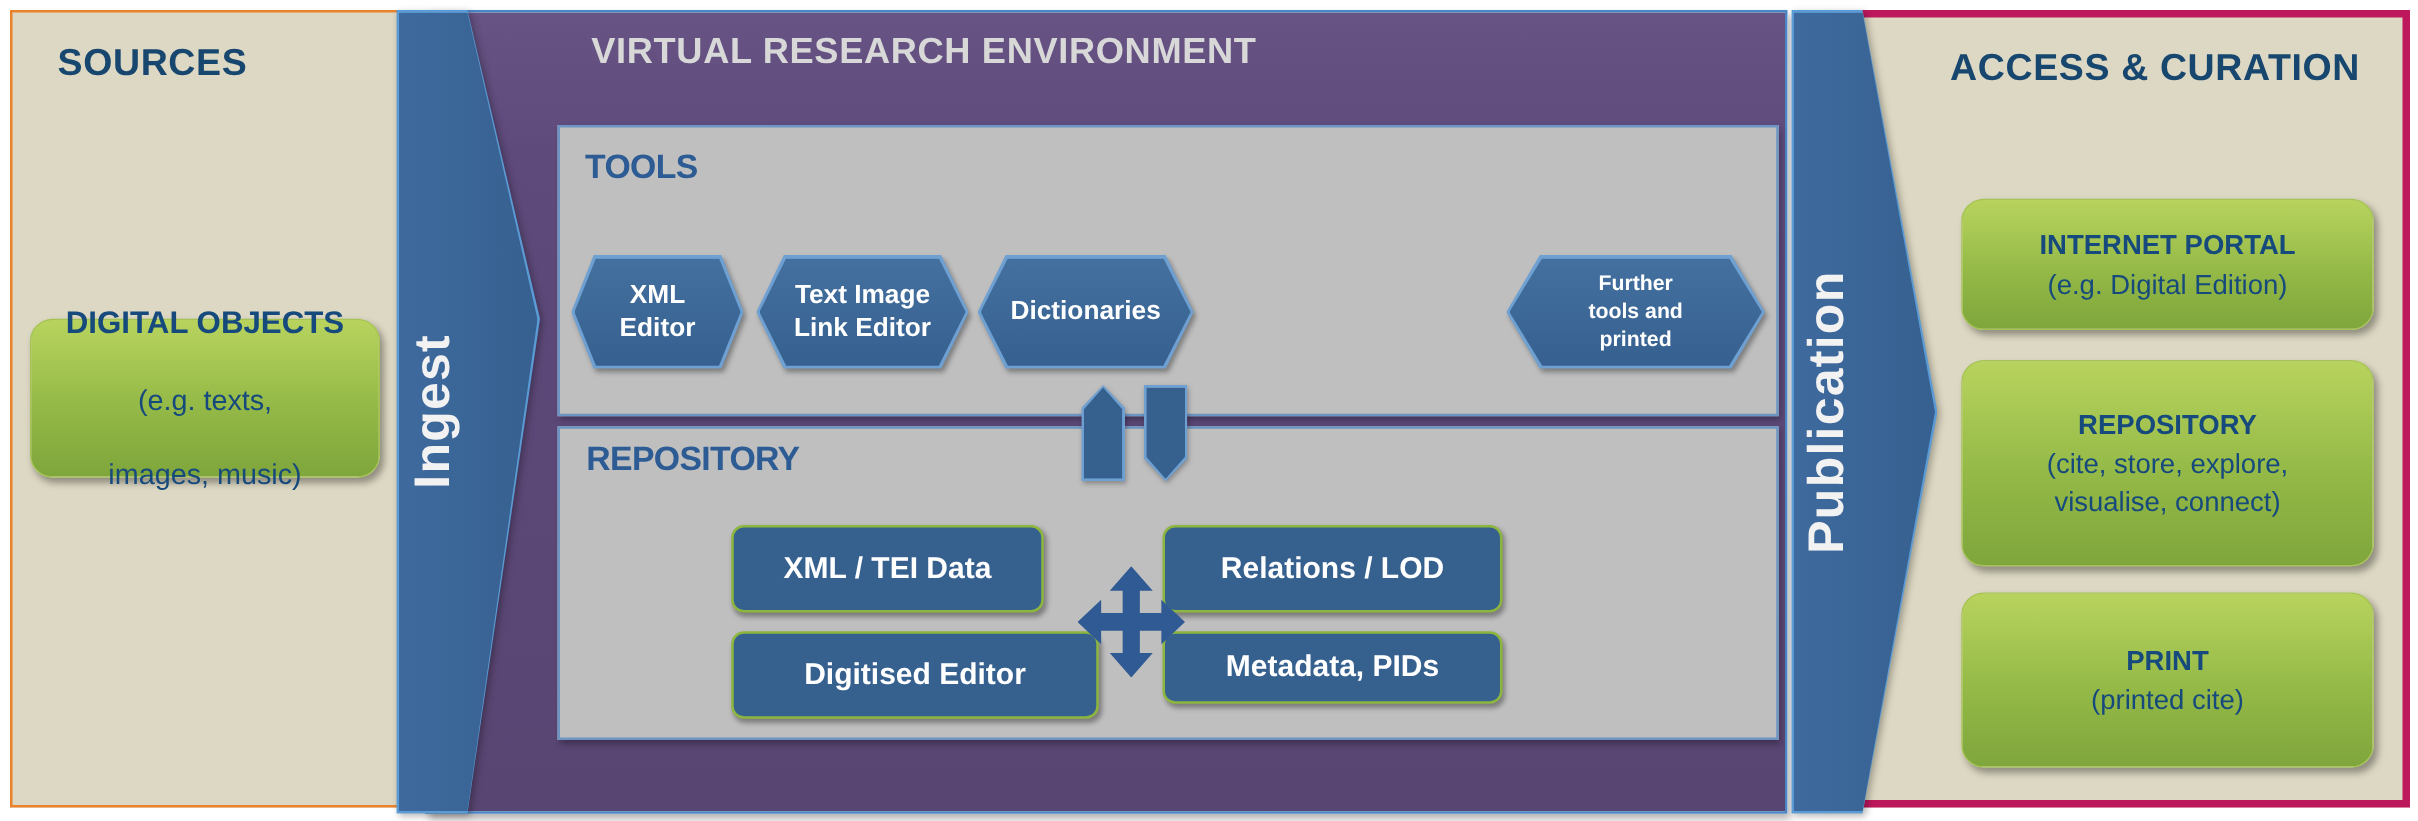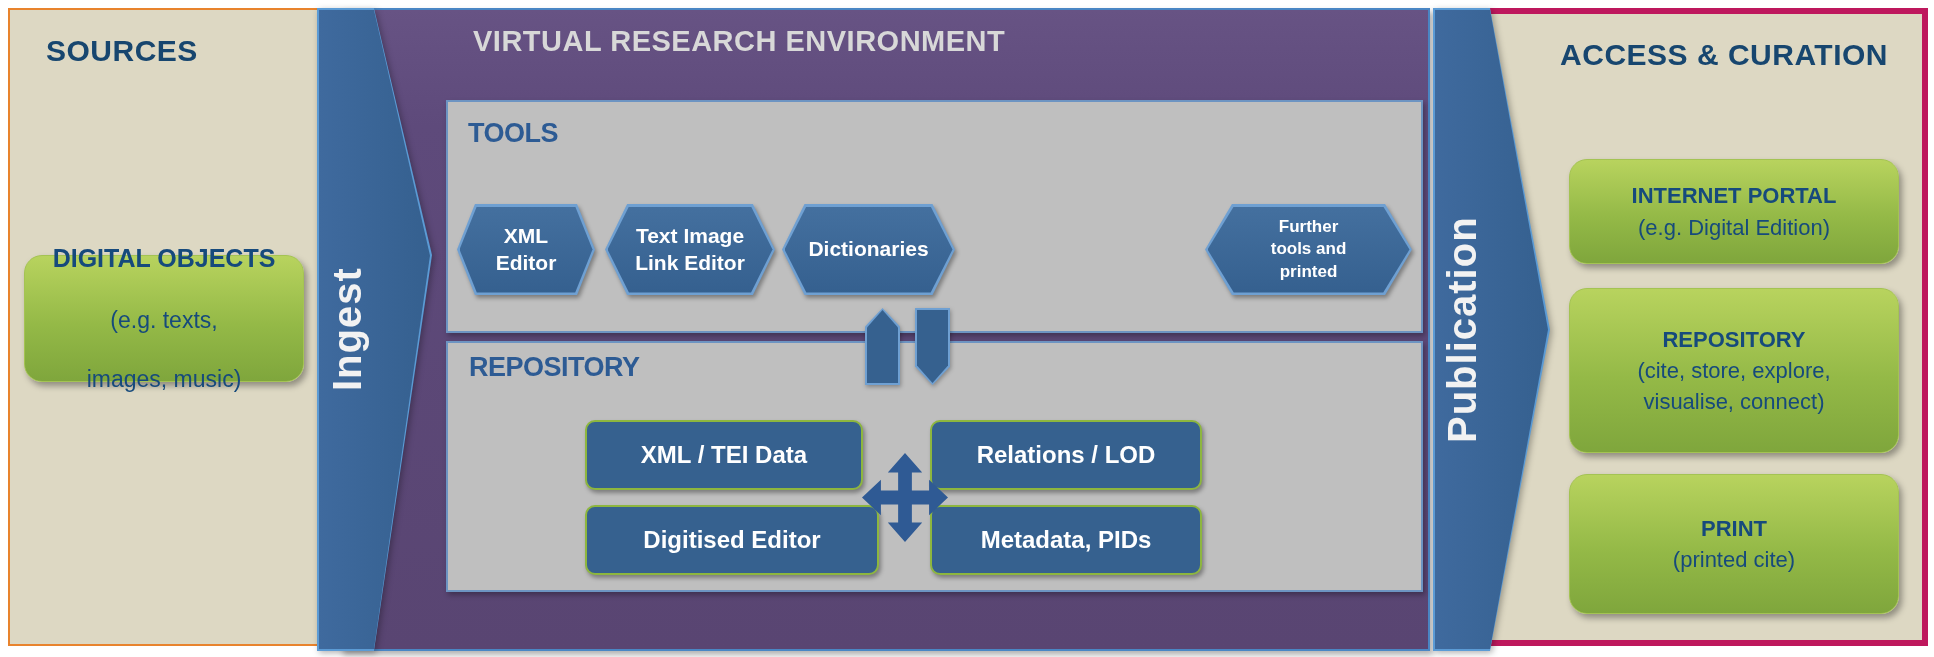--- a/index.html
+++ b/index.html
@@ -61,24 +61,24 @@
   .hex4{left:757px;width:207px;}
   .hex4 .hex-inner{font-size:17px;line-height:1.3;}
 
   
   .repo-item{
     background:#36618f;border:2.5px solid #8db63f;border-radius:10px;
     color:#fff;font-weight:bold;font-size:24px;
     display:flex;align-items:center;justify-content:center;
     box-shadow:2px 3px 4px rgba(0,0,0,.35);
   }
-  .ri-1{left:137px;top:77px;width:278px;height:70px;}
+  .ri-1{left:137px;top:77px;width:250px;height:70px;}
   .ri-2{left:482px;top:77px;width:272px;height:70px;}
   .ri-3{left:137px;top:162px;width:294px;height:70px;}
-  .ri-4{left:482px;top:162px;width:272px;height:70px;}
+  .ri-4{left:482px;top:162px;width:272px;height:58px;}
 
   
   .mini-arrow{top:298px;width:35px;height:77px;filter:drop-shadow(1px 2px 2px rgba(0,0,0,.3));z-index:4;}
   .mini-outer,.mini-inner{position:absolute;inset:0;}
   .up .mini-outer,.up .mini-inner{clip-path:polygon(50% 0,100% 24%,100% 100%,0 100%,0 24%);}
   .down .mini-outer,.down .mini-inner{clip-path:polygon(0 0,100% 0,100% 76%,50% 100%,0 76%);}
   .mini-outer{background:#6fa0d2;}
   .mini-inner{inset:2px;background:#36618f;}
   .arrow-up{left:523px;}
   .arrow-down{left:573px;}

